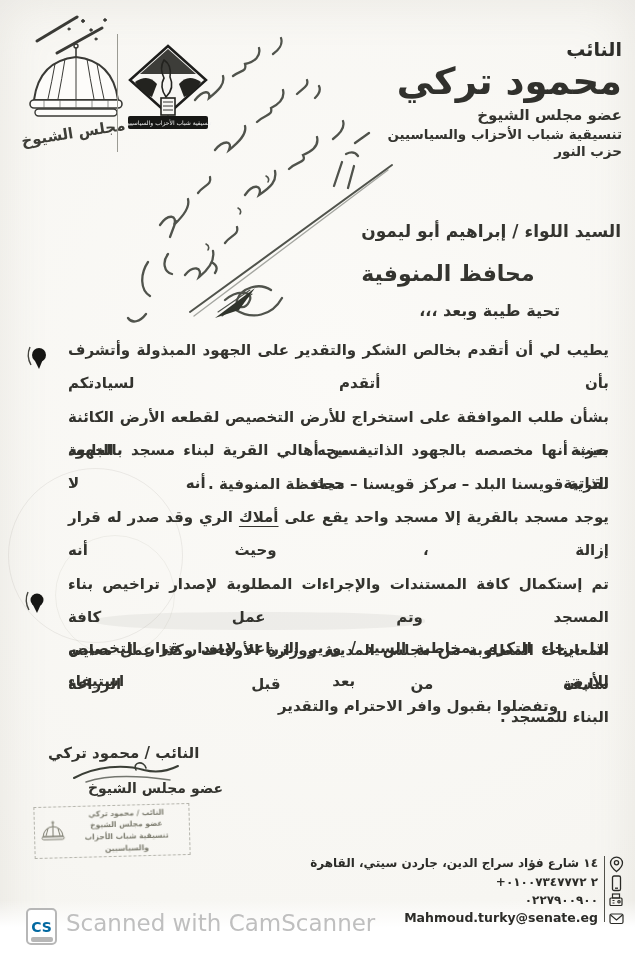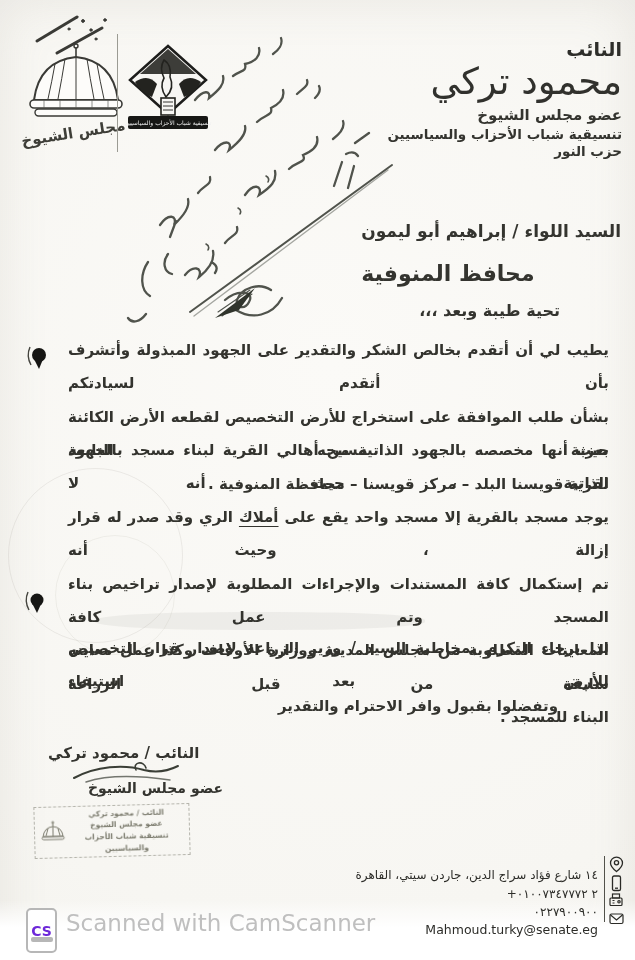--- a/index.html
+++ b/index.html
@@ -10,21 +10,21 @@
     background:
       radial-gradient(130% 95% at 52% 38%, #fbfaf7 0%, #f7f6f2 62%, #f2f1ec 100%);
     box-shadow: inset 0 0 50px rgba(140,135,120,.14);
   }
   .scan-strip { position:absolute; left:0; right:0; top:900px; height:60px;
     background:linear-gradient(180deg, rgba(255,255,255,0) 0%, #ffffff 45%); z-index:0; }
 
   
   .header-block { position:absolute; top:38px; right:13px; text-align:right; direction:rtl; z-index:2; }
   .h-title   { font-size:19px; font-weight:700; color:#2e2e2a; }
-  .h-name    { font-size:37px; font-weight:400; line-height:1.02; margin-top:3px; color:#31312d; }
+  .h-name    { font-size:37px; font-weight:700; line-height:1.02; margin-top:3px; color:#31312d; }
   .h-membership { font-size:15px; font-weight:700; margin-top:5px; }
   .h-coalition  { font-size:13.5px; font-weight:700; margin-top:2px; }
   .h-party      { font-size:13.5px; font-weight:700; margin-top:1px; }
 
   .logo-divider { position:absolute; left:117px; top:34px; width:1px; height:118px; background:#9b9b93; z-index:1; }
   .senate-logo  { position:absolute; left:24px; top:8px; z-index:1; }
   .coalition-logo { position:absolute; left:126px; top:44px; z-index:1; }
   svg { overflow:visible; }
 
   
@@ -62,33 +62,33 @@
   .hole-punches { position:absolute; inset:0; z-index:1; pointer-events:none; }
   .artifact-ring1 { position:absolute; left:8px; top:468px; width:175px; height:175px;
     border:1px solid rgba(120,118,105,.12); border-radius:50%; z-index:0; }
   .artifact-ring2 { position:absolute; left:55px; top:535px; width:120px; height:120px;
     border:1px solid rgba(120,118,105,.09); border-radius:50%; z-index:0; }
   .artifact-streak { position:absolute; left:95px; top:612px; width:330px; height:18px;
     background:rgba(158,156,146,.12); border-radius:45%; z-index:0; }
 
   
   .f-sep { position:absolute; right:30px; top:856px; width:1px; height:66px; background:#51514a; z-index:2; }
-  .f-row { position:absolute; right:37px; text-align:right; font-weight:400; color:#2c2c28; z-index:2;margin-top:12px; }
+  .f-row { position:absolute; right:37px; text-align:right; font-weight:700; color:#2c2c28; z-index:2; }
   .f-addr  { top:856px; font-size:12px; direction:rtl; }
   .f-mob   { top:875px; font-size:12px; direction:ltr; letter-spacing:.5px; }
   .f-tel   { top:893px; font-size:12px; direction:ltr; letter-spacing:.5px; }
   .f-mail  { top:910px; font-size:12.5px; direction:ltr; }
   .f-icon { position:absolute; right:11px; z-index:2; }
   .fi-pin  { top:856px; } .fi-mob { top:875px; } .fi-fax { top:892px; } .fi-mail { top:910px; }
 
   
-  .cs-badge { position:absolute; left:26px; top:908px; width:31px; height:45px;
+  .cs-badge { position:absolute; left:26px; top:908px; width:31px; height:37px;
     background:#fff; border:2px solid #b7b7b7; border-radius:5px;
     display:flex; align-items:center; justify-content:center;
-    font-size:14px; font-weight:700; color:#6d28d9; z-index:2; }
+    font-size:14px; font-weight:700; color:#0369a1; z-index:2; }
   .cs-base { position:absolute; left:31px; top:937px; width:22px; height:5px;
     background:#b7b7b7; border-radius:2px; z-index:2; }
   .cs-text { position:absolute; left:66px; top:910px; font-size:23px; color:#bfbfbf; z-index:2; }
 </style>
 </head>
 <body>
 
 <div class="page">
 
   <div class="scan-strip"></div>

